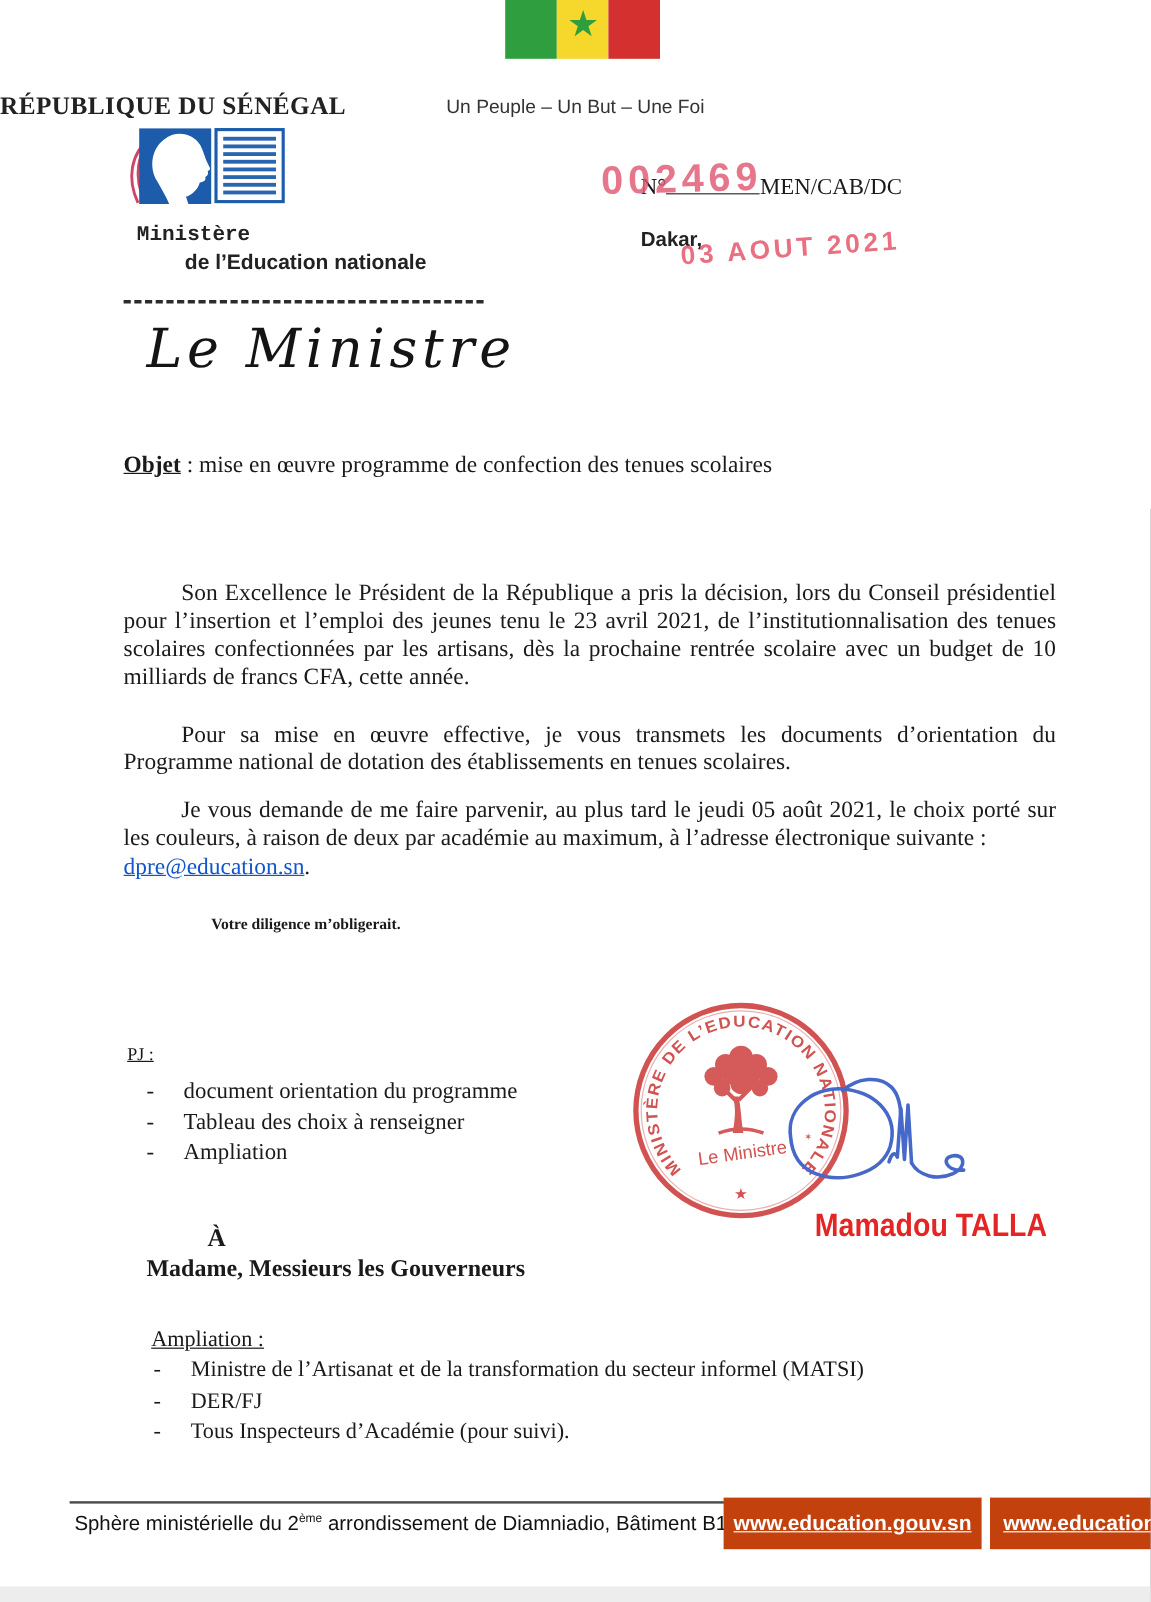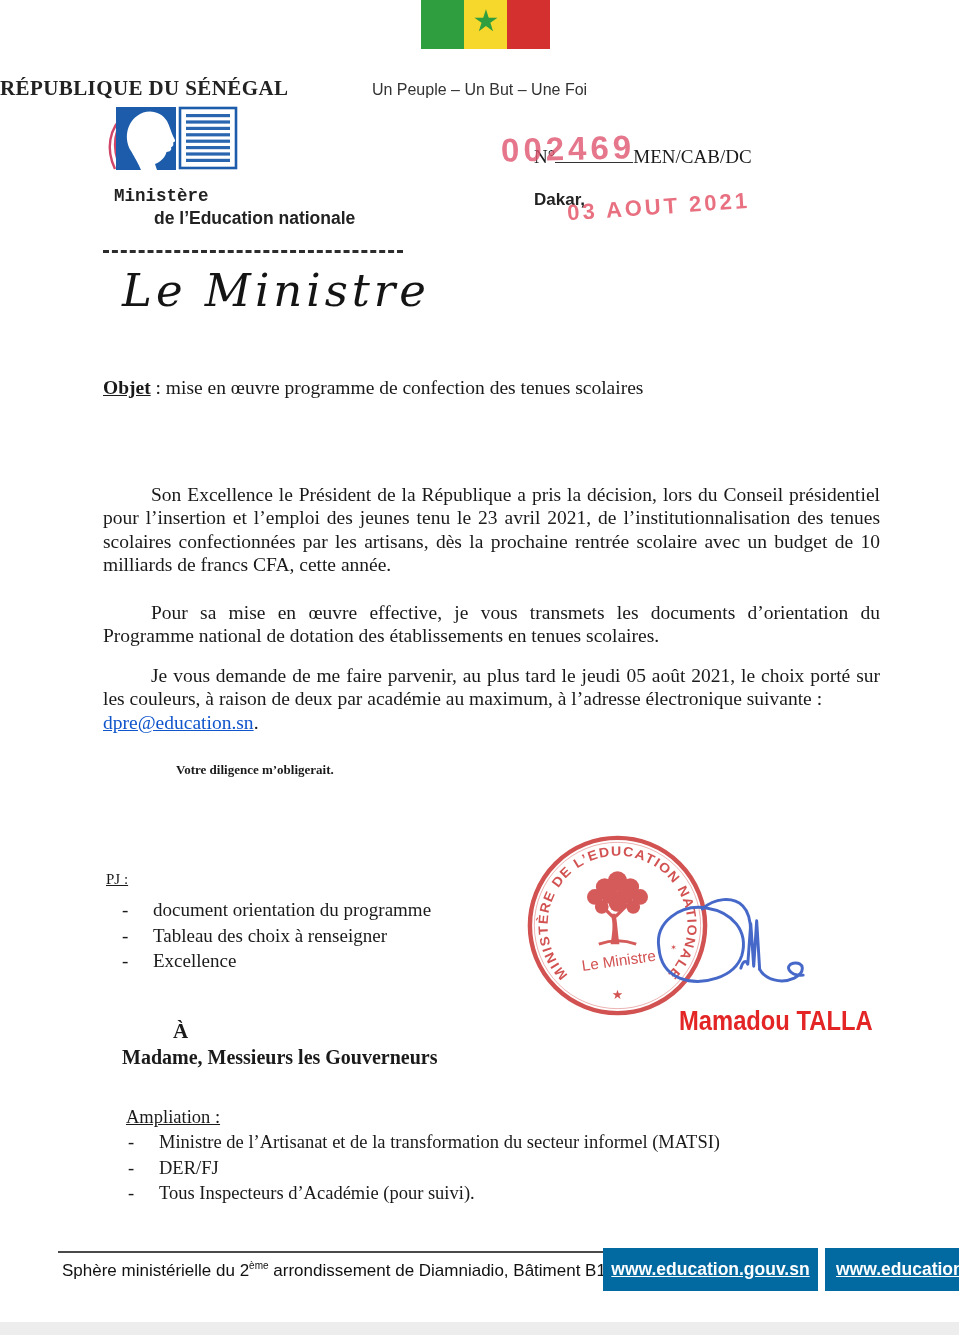--- a/index.html
+++ b/index.html
@@ -73,21 +73,21 @@
   #to-label { left:173px; top:1019px; font-weight:bold; font-size:21px; }
   #to-name { left:122px; top:1046px; font-weight:bold; font-size:20px; }
   #ampliation-label { left:126px; top:1107px; font-size:18.5px; text-decoration:underline; }
   #ampliation-list { left:128px; top:1132px; font-size:18.5px; }
 
   
   #footer-rule { left:58px; top:1251px; width:552px; border-top:2px solid #4a4a4a; }
   #footer-address { left:62px; top:1255px; font-family:"Liberation Sans",sans-serif;
     font-size:17px; line-height:21.5px; color:#111; white-space:nowrap; }
   #footer-address sup { font-size:10px; }
-  .site-box { top:1248px; height:43px; background:#0369a1; display:flex;
+  .site-box { top:1248px; height:43px; background:#c2410c; display:flex;
     align-items:center; font-family:"Liberation Sans",sans-serif; font-weight:bold;
     font-size:17.5px; }
   .site-box a { color:#ffffff; text-decoration:underline; white-space:nowrap; }
   #site-box-1 { left:603px; width:215px; justify-content:center; }
   #site-box-2 { left:825px; width:212px; padding-left:11px; justify-content:flex-start; }
   #bottom-strip { left:0; top:1322px; width:959px; height:13px; background:#ededed; }
 </style>
 </head>
 <body>
 
@@ -157,21 +157,21 @@
     <div class="dash-row">
       <span class="dash">-</span>
       <span>document orientation du programme</span>
     </div>
     <div class="dash-row">
       <span class="dash">-</span>
       <span>Tableau des choix à renseigner</span>
     </div>
     <div class="dash-row">
       <span class="dash">-</span>
-      <span>Excellence</span>
+      <span>Ampliation</span>
     </div>
   </div>
 
   <svg id="round-stamp" class="abs" width="187" height="187" viewBox="0 0 190 190" opacity="0.92">
     <circle cx="95" cy="95" r="89" fill="none" stroke="#cf4343" stroke-width="4.5"></circle>
     <circle cx="95" cy="95" r="84.5" fill="none" stroke="#cf4343" stroke-width="1" opacity="0.45"></circle>
     <defs>
       <path id="ring-path" d="M 44.8 145.2 A 71 71 0 1 1 145.2 145.2" fill="none"></path>
     </defs>
     <text font-family="Liberation Sans, sans-serif" font-size="13.5" font-weight="bold" fill="#cf4343" letter-spacing="1.2">

